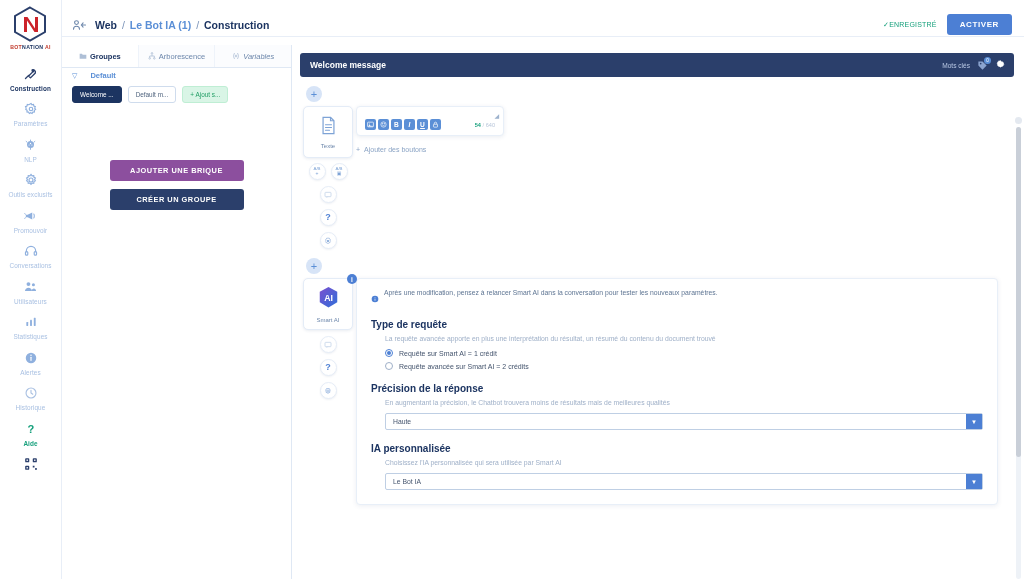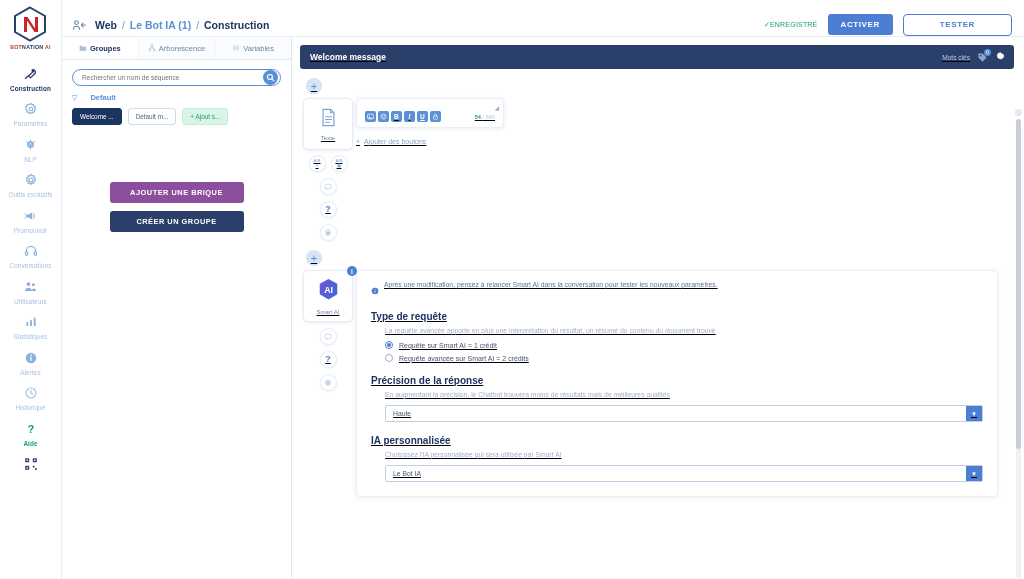--- a/index.html
+++ b/index.html
@@ -61,35 +61,35 @@
     font-size: 8px; font-weight: bold; letter-spacing: .6px;
     padding: 6px 13px; cursor: pointer; font-family: inherit;
   }
   .btn-test {
     background: #fff; color: #4c7fd4; border: 1.5px solid #4c7fd4; border-radius: 4px;
     font-size: 8px; font-weight: bold; letter-spacing: .6px;
     padding: 5.5px 36px; cursor: pointer; font-family: inherit;
   }
 
   
-  #body { flex: 1 1 auto; display: flex; min-height: 0; }
+  #body { flex: 1 1 auto; display: flex; min-height: 0; margin-top: 8px; }
 
   
   #panel {
     width: 230px; flex: 0 0 230px; background: #fff;
     border-right: 1px solid #dfe8f4;
     display: flex; flex-direction: column; min-height: 0;
   }
   .tabs { display: flex; height: 23px; border-bottom: 1px solid #dfe8f4; }
   .tab {
     flex: 1 1 0; display: flex; align-items: center; justify-content: center;
     gap: 3px; font-size: 7.5px; color: #6d87ab; cursor: pointer;
     border-right: 1px solid #eef3fa; background: #fbfcfe;
   }
-  .tab:last-child { border-right: none; }
+  .tab:last-child { border-right: none; font-style: italic; }
   .tab.active { background: #fff; color: #1c3461; font-weight: bold; }
   .tab svg { display:block; }
 
   .search-wrap { padding: 9px 10px 4px; }
   .search {
     height: 17px; border: 1px solid #5b8fd6; border-radius: 9px;
     display: flex; align-items: center; padding: 0 2px 0 9px; background: #fff;
   }
   .search input {
     flex: 1 1 auto; border: none; outline: none; background: transparent;
@@ -121,21 +121,21 @@
     border: none; border-radius: 3px; color: #fff; cursor: pointer;
     font-size: 7.4px; font-weight: bold; letter-spacing: .5px;
     padding: 6px 0; width: 134px; text-align: center; font-family: inherit;
   }
   .pbtn.navy { background: #2b3f6b; }
   .pbtn.purple { background: #8c4f9e; }
 
   
   #canvas {
     flex: 1 1 auto; background: #ffffff; position: relative;
-    overflow: hidden; min-width: 0; padding: 8px 10px 0 8px; text-decoration: underline;
+    overflow: hidden; min-width: 0; padding: 8px 10px 0 8px;
   }
   .seq-header {
     height: 24px; background: #2b3f6b; border-radius: 3px;
     display: flex; align-items: center; padding: 0 8px 0 10px;
     color: #fff;
   }
   .seq-title { font-size: 8.5px; font-weight: bold; }
   .seq-right { margin-left: auto; display: flex; align-items: center; gap: 7px; }
   .seq-kw { font-size: 6.6px; color: #b9c8e4; }
   .badge-ico { position: relative; display: flex; }
@@ -412,21 +412,20 @@
     <div class="bc">
       <span>Web</span>
       <span class="sep">/</span>
       <span class="lnk">Le Bot IA (1)</span>
       <span class="sep">/</span>
       <span class="cur">Construction</span>
     </div>
     <div class="top-right">
       <span class="saved">✓ENREGISTRÉ</span>
       <button class="btn-activate">ACTIVER</button>
-      <button class="btn-test">TESTER</button>
     </div>
   </div>
 
   <div id="body">
 
     <div id="panel">
       <div class="tabs">
         <div class="tab active">
           <span>
               <svg width="8" height="8" viewBox="0 0 24 24" fill="#aebfd6">
@@ -449,31 +448,20 @@
         <div class="tab">
           <span>
               <svg width="8" height="8" viewBox="0 0 24 24" fill="none" stroke="#aebfd6" stroke-width="2.4" stroke-linecap="round">
                 <path d="M7 4C4 8 4 16 7 20M17 4c3 4 3 12 0 16M10 9l4 6M14 9l-4 6"></path>
               </svg>
             </span>
           <span>Variables</span>
         </div>
       </div>
 
-      <div class="search-wrap">
-        <div class="search">
-          <input placeholder="Rechercher un nom de séquence" style="">
-          <span class="search-btn">
-            <svg width="9" height="9" viewBox="0 0 24 24" fill="none" stroke="#fff" stroke-width="3">
-                <circle cx="10.5" cy="10.5" r="6.5"></circle>
-                <path d="M15.5 15.5L21 21" stroke-linecap="round"></path>
-              </svg>
-          </span>
-        </div>
-      </div>
 
       <div class="grp-row">
         <span class="grp-tri">▽</span>
         <span class="grp-name">Default</span>
       </div>
 
       <div class="chips">
         <div class="chip sel">Welcome ...</div>
         <div class="chip plain">Default m...</div>
         <div class="chip add">+ Ajout s...</div>

